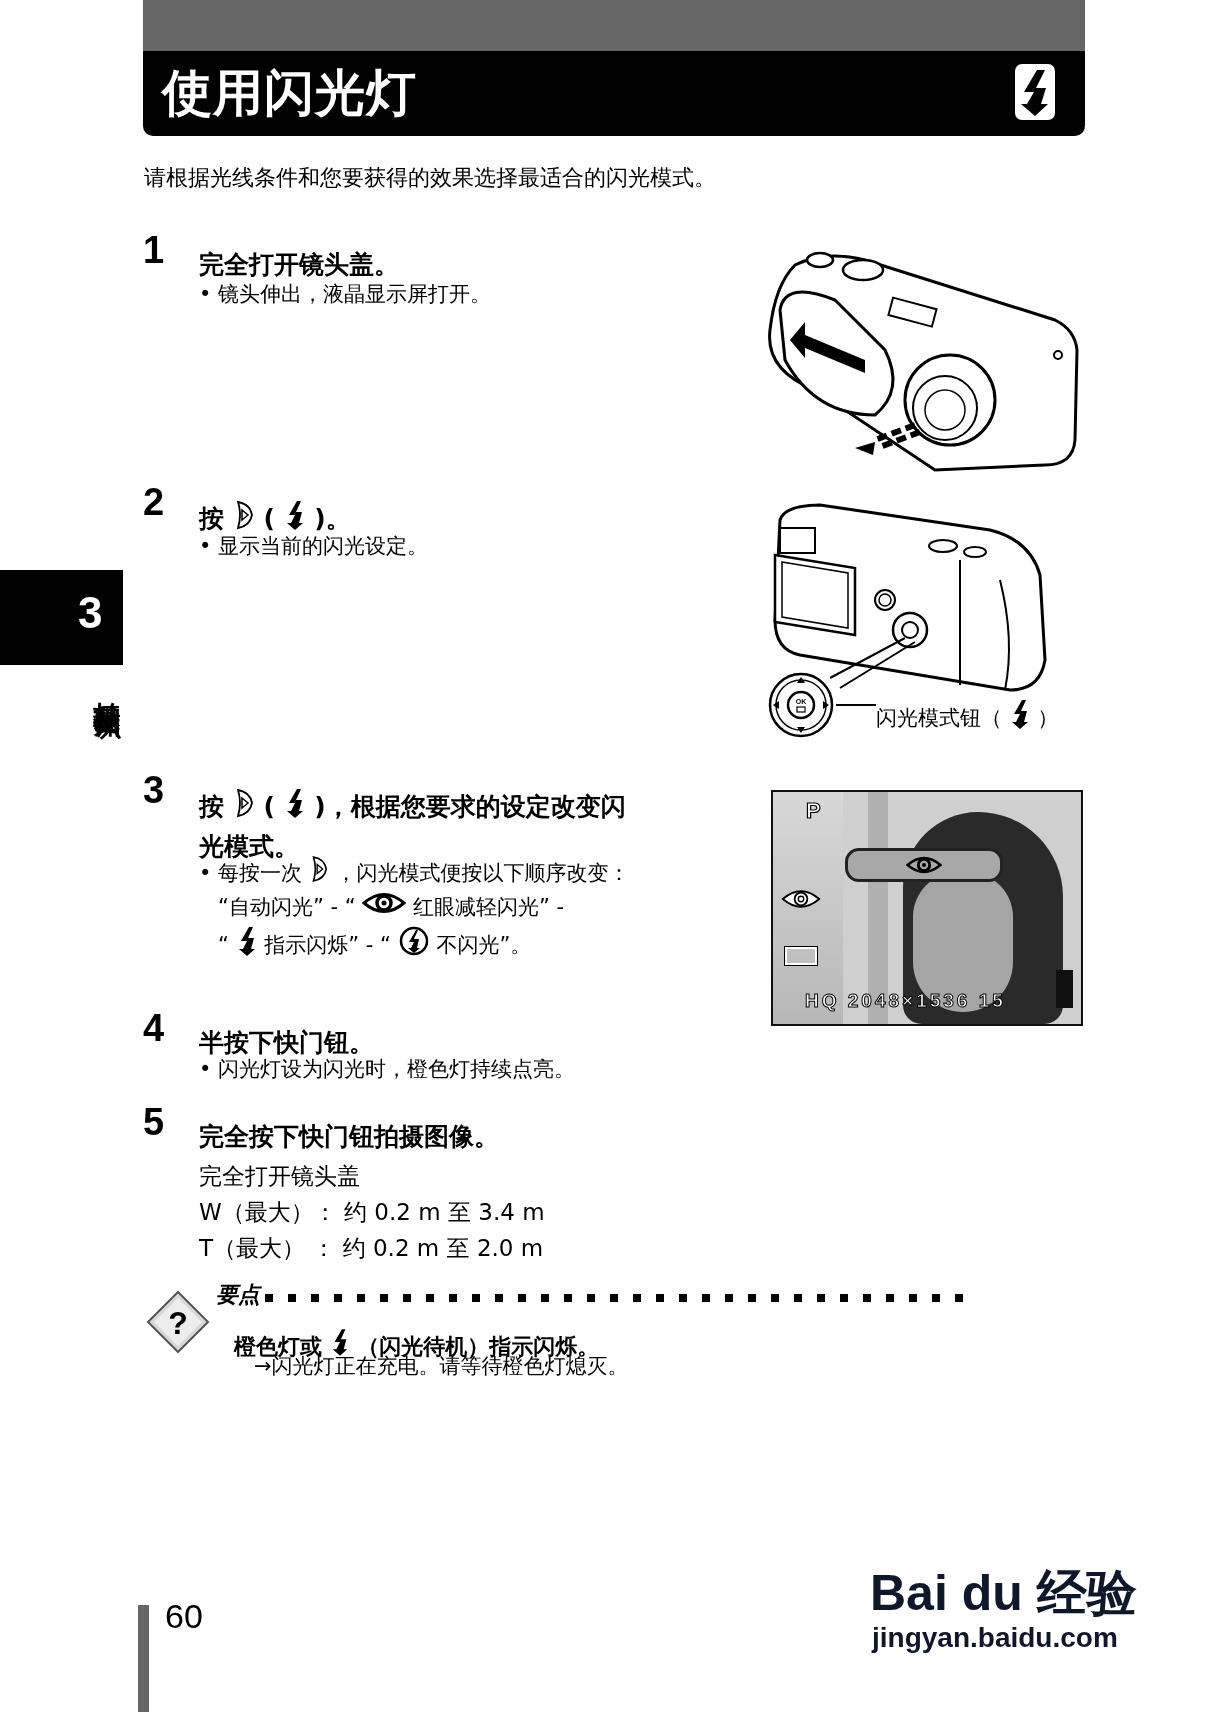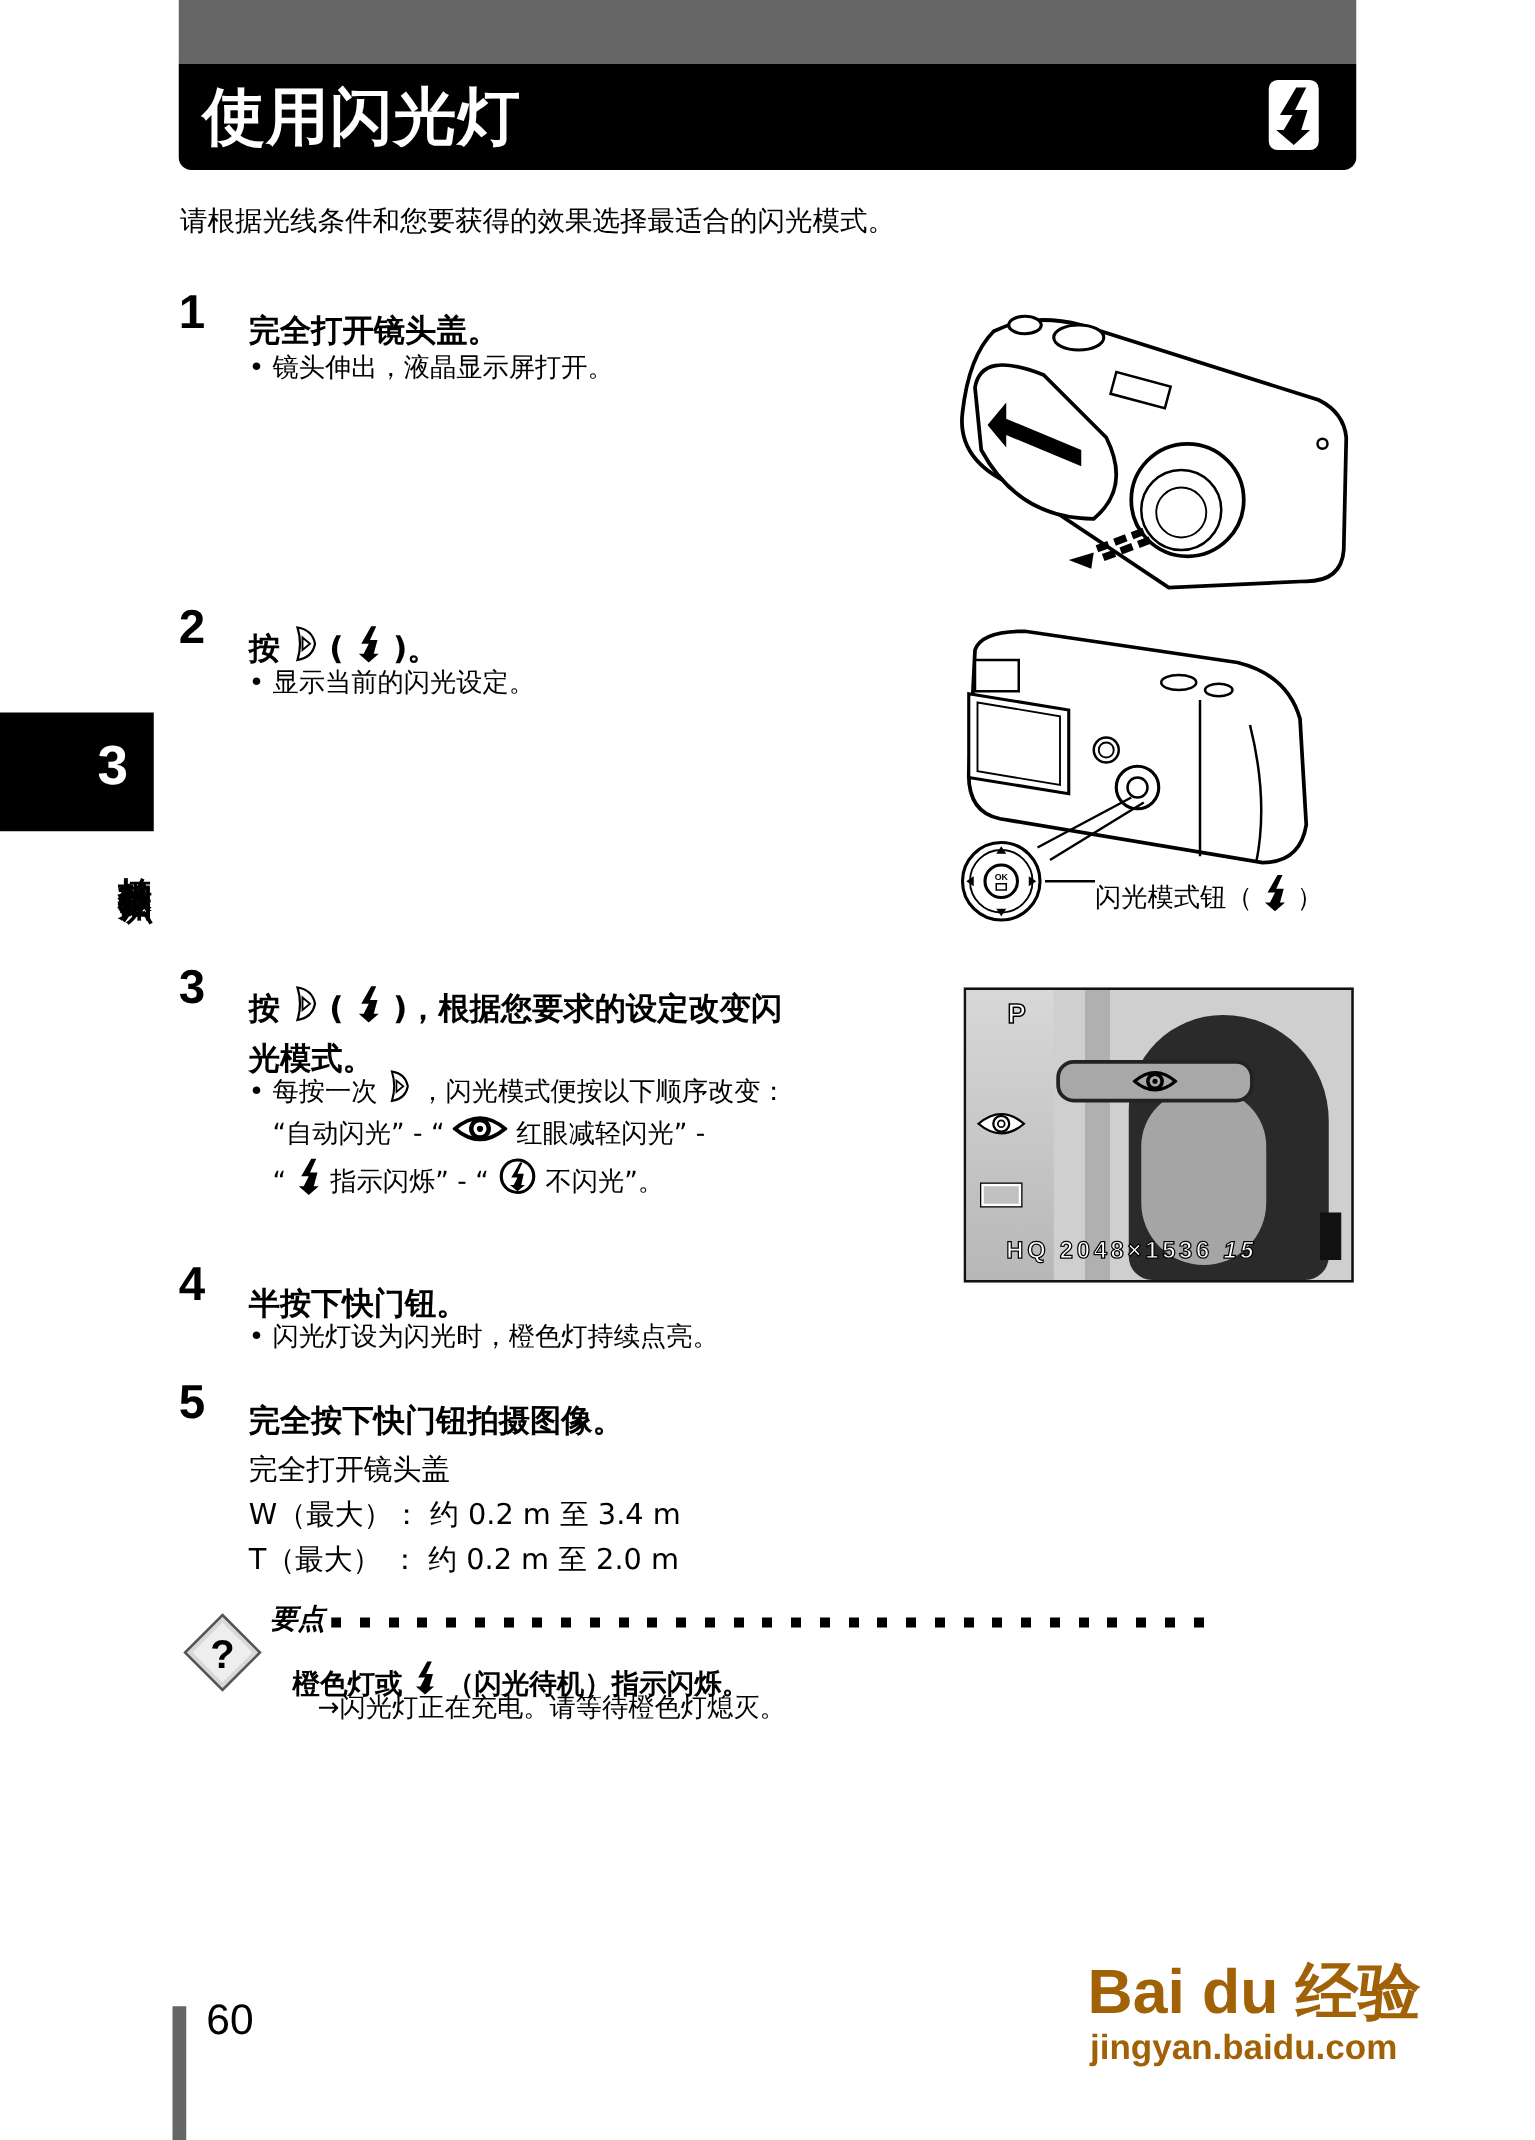--- a/index.html
+++ b/index.html
@@ -17,21 +17,21 @@
   .body21 { font-size:23px; line-height:36px; }
   .inline-icon { display:inline-block; vertical-align:middle; }
   .chap-tab { left:0; top:570px; width:123px; height:95px; background:#000; }
   .chap-num { left:78px; top:588px; font-size:44px; font-weight:bold; color:#fff; font-family:"Liberation Sans", sans-serif; }
   .chap-label { left:92px; top:680px; width:30px; font-size:27px; font-weight:bold; line-height:30px; writing-mode:vertical-rl; letter-spacing:2px; }
   .tip-title { font-size:22px; font-weight:bold; font-style:italic; }
   .dots { display:inline-block; height:8px; width:710px; vertical-align:middle;
           background-image:repeating-linear-gradient(90deg,#000 0 8px,transparent 8px 23px); }
   .page-bar { left:138px; top:1605px; width:11px; height:107px; background:#666; }
   .page-num { left:165px; top:1597px; font-size:34px; font-weight:normal; font-family:"Liberation Sans", sans-serif; }
-  .wm { color:#a16207; font-family:"Liberation Sans", sans-serif; font-weight:bold; }
+  .wm { color:#0f172a; font-family:"Liberation Sans", sans-serif; font-weight:bold; }
   .lcd { left:771px; top:790px; width:308px; height:232px; border:2px solid #111; background:#cfcfcf; overflow:hidden; }
 </style>
 </head>
 <body>
 
 <div class="abs hdr-gray"></div>
 <div class="abs hdr-black"></div>
 <div class="abs hdr-title">使用闪光灯</div>
 <div class="abs hdr-icon">
   <svg width="40" height="56" viewBox="0 0 40 56">
@@ -190,21 +190,21 @@
   </div>
   <svg class="abs" style="left:8px;top:95px;" width="40" height="24" viewBox="0 0 44 26">
       <path d="M2 13 Q22 -4 42 13 Q22 30 2 13 Z" fill="#fff" stroke="#000" stroke-width="2"></path>
       <circle cx="22" cy="13" r="7" fill="none" stroke="#000" stroke-width="2"></circle>
       <circle cx="22" cy="13" r="3" fill="none" stroke="#000" stroke-width="1.5"></circle>
     </svg>
   <div class="abs" style="left:12px;top:155px;width:28px;height:14px;border:2px solid #fff;outline:1px solid #000;"></div>
   <div class="abs" style="left:32px;top:198px;font-size:19px;font-weight:bold;color:#fff;-webkit-text-stroke:1px #000;letter-spacing:3px;font-family:'Liberation Sans',sans-serif;">
     <span>HQ</span>
     <span>2048×1536</span>
-    <span style="font-style:italic;">15</span>
+    <span style="">15</span>
   </div>
   <div class="abs" style="left:283px;top:178px;width:17px;height:38px;background:#111;"></div>
 </div>
 
 <div class="abs" style="left:146px;top:1290px;">
   <svg width="64" height="64" viewBox="0 0 64 64">
       <path d="M32 2 L62 32 L32 62 L2 32 Z" fill="#d8d8d8" stroke="#555" stroke-width="2"></path>
       <path d="M32 8 L56 32 L32 56 L8 32 Z" fill="#eee"></path>
       <text x="32" y="44" font-size="32" font-weight="bold" text-anchor="middle" font-family="Liberation Sans, sans-serif" fill="#000">?</text>
     </svg>

